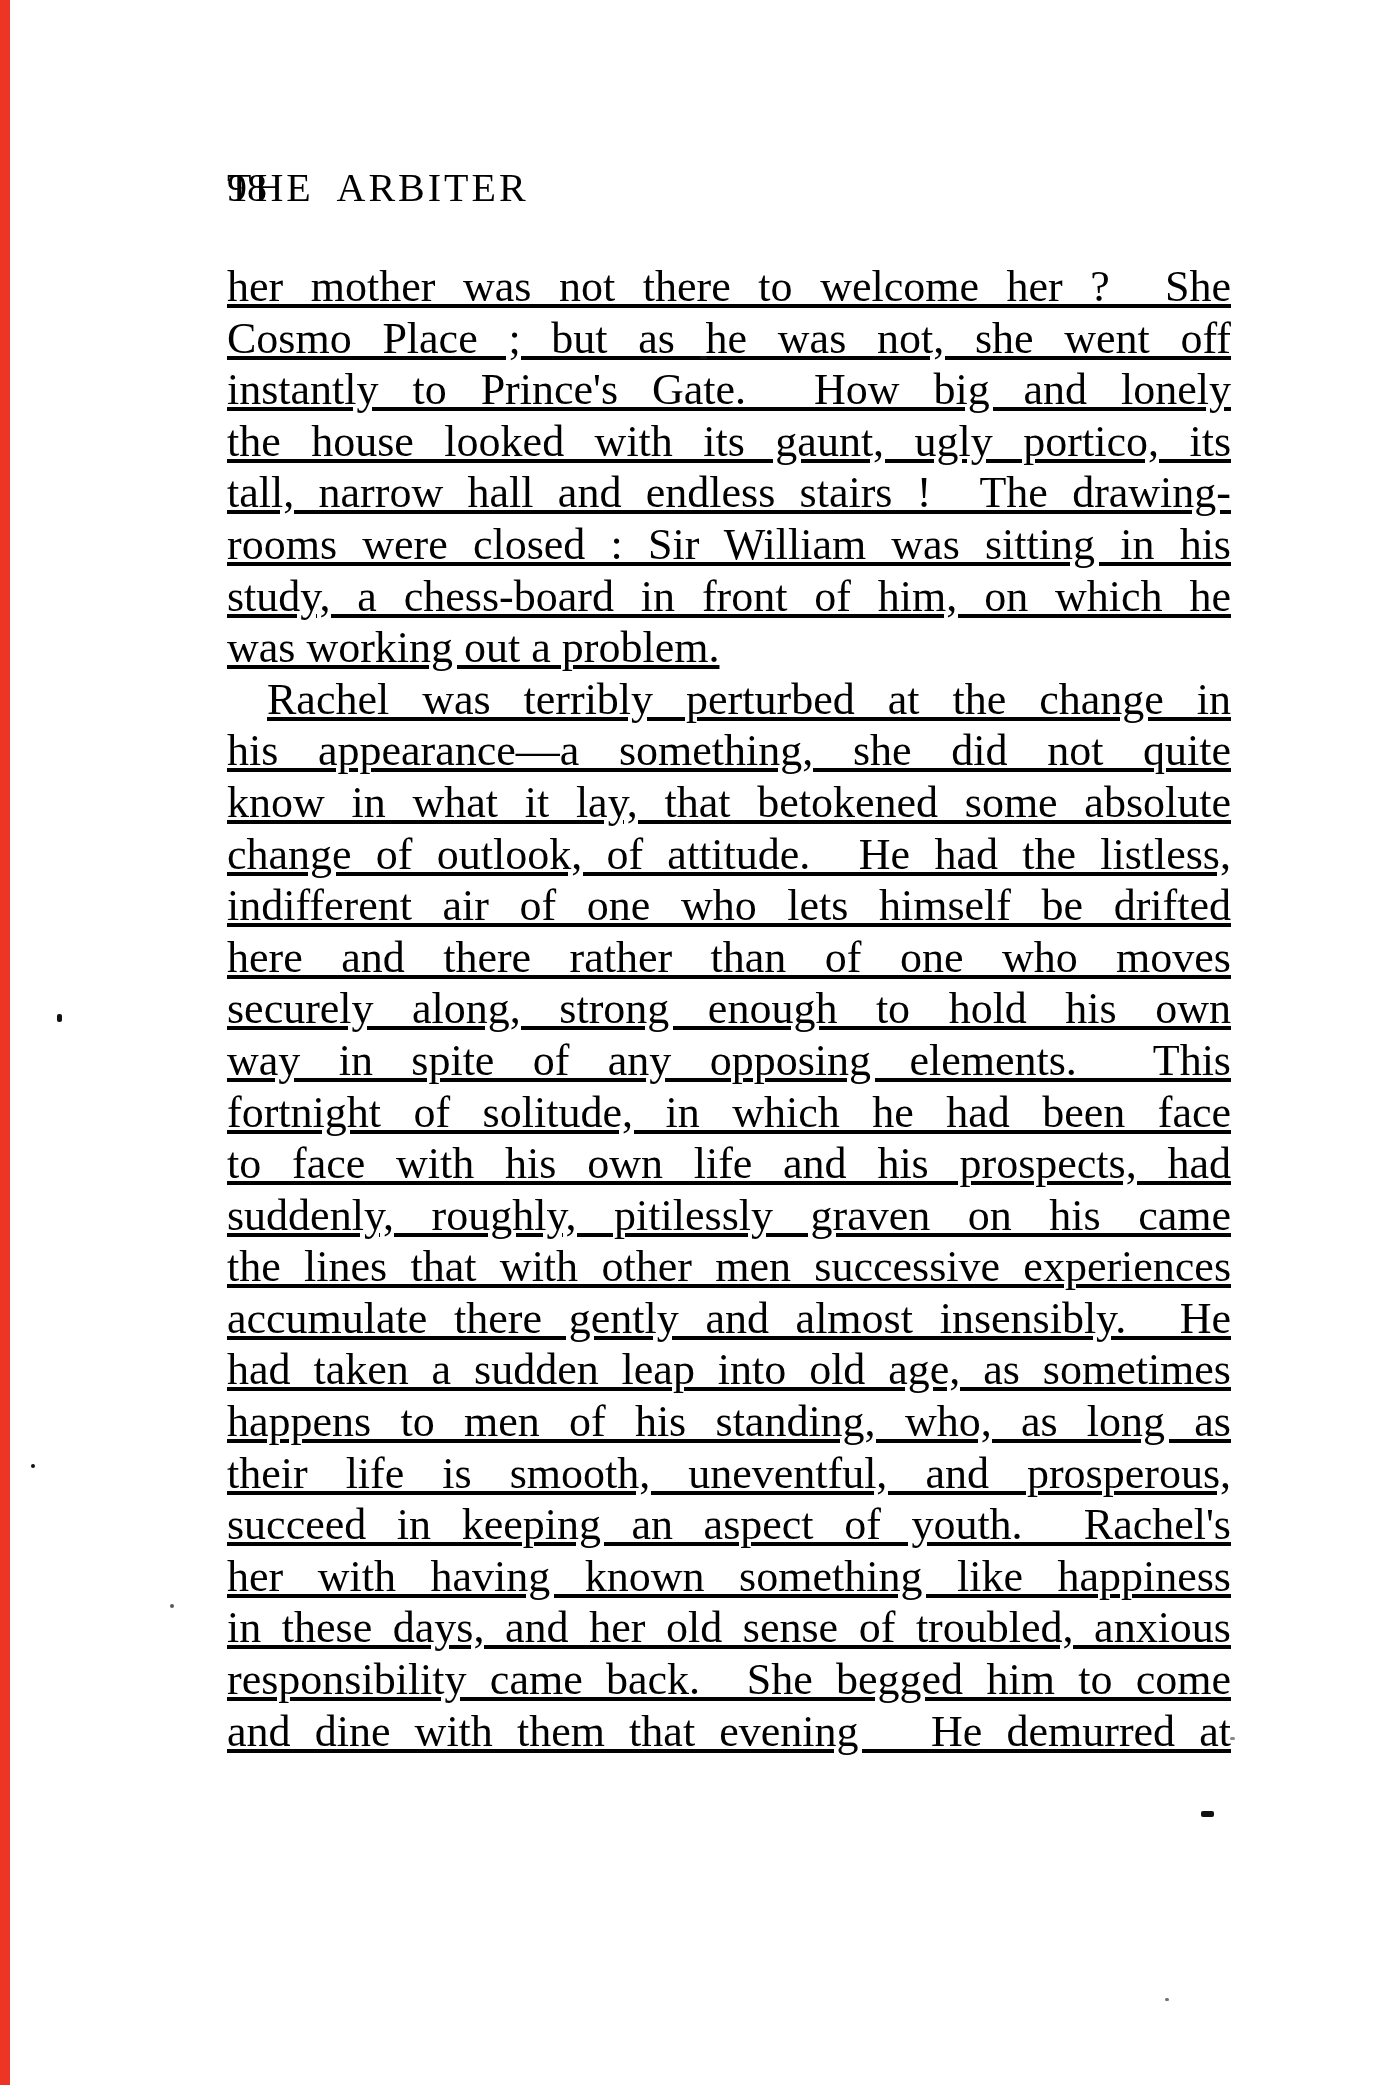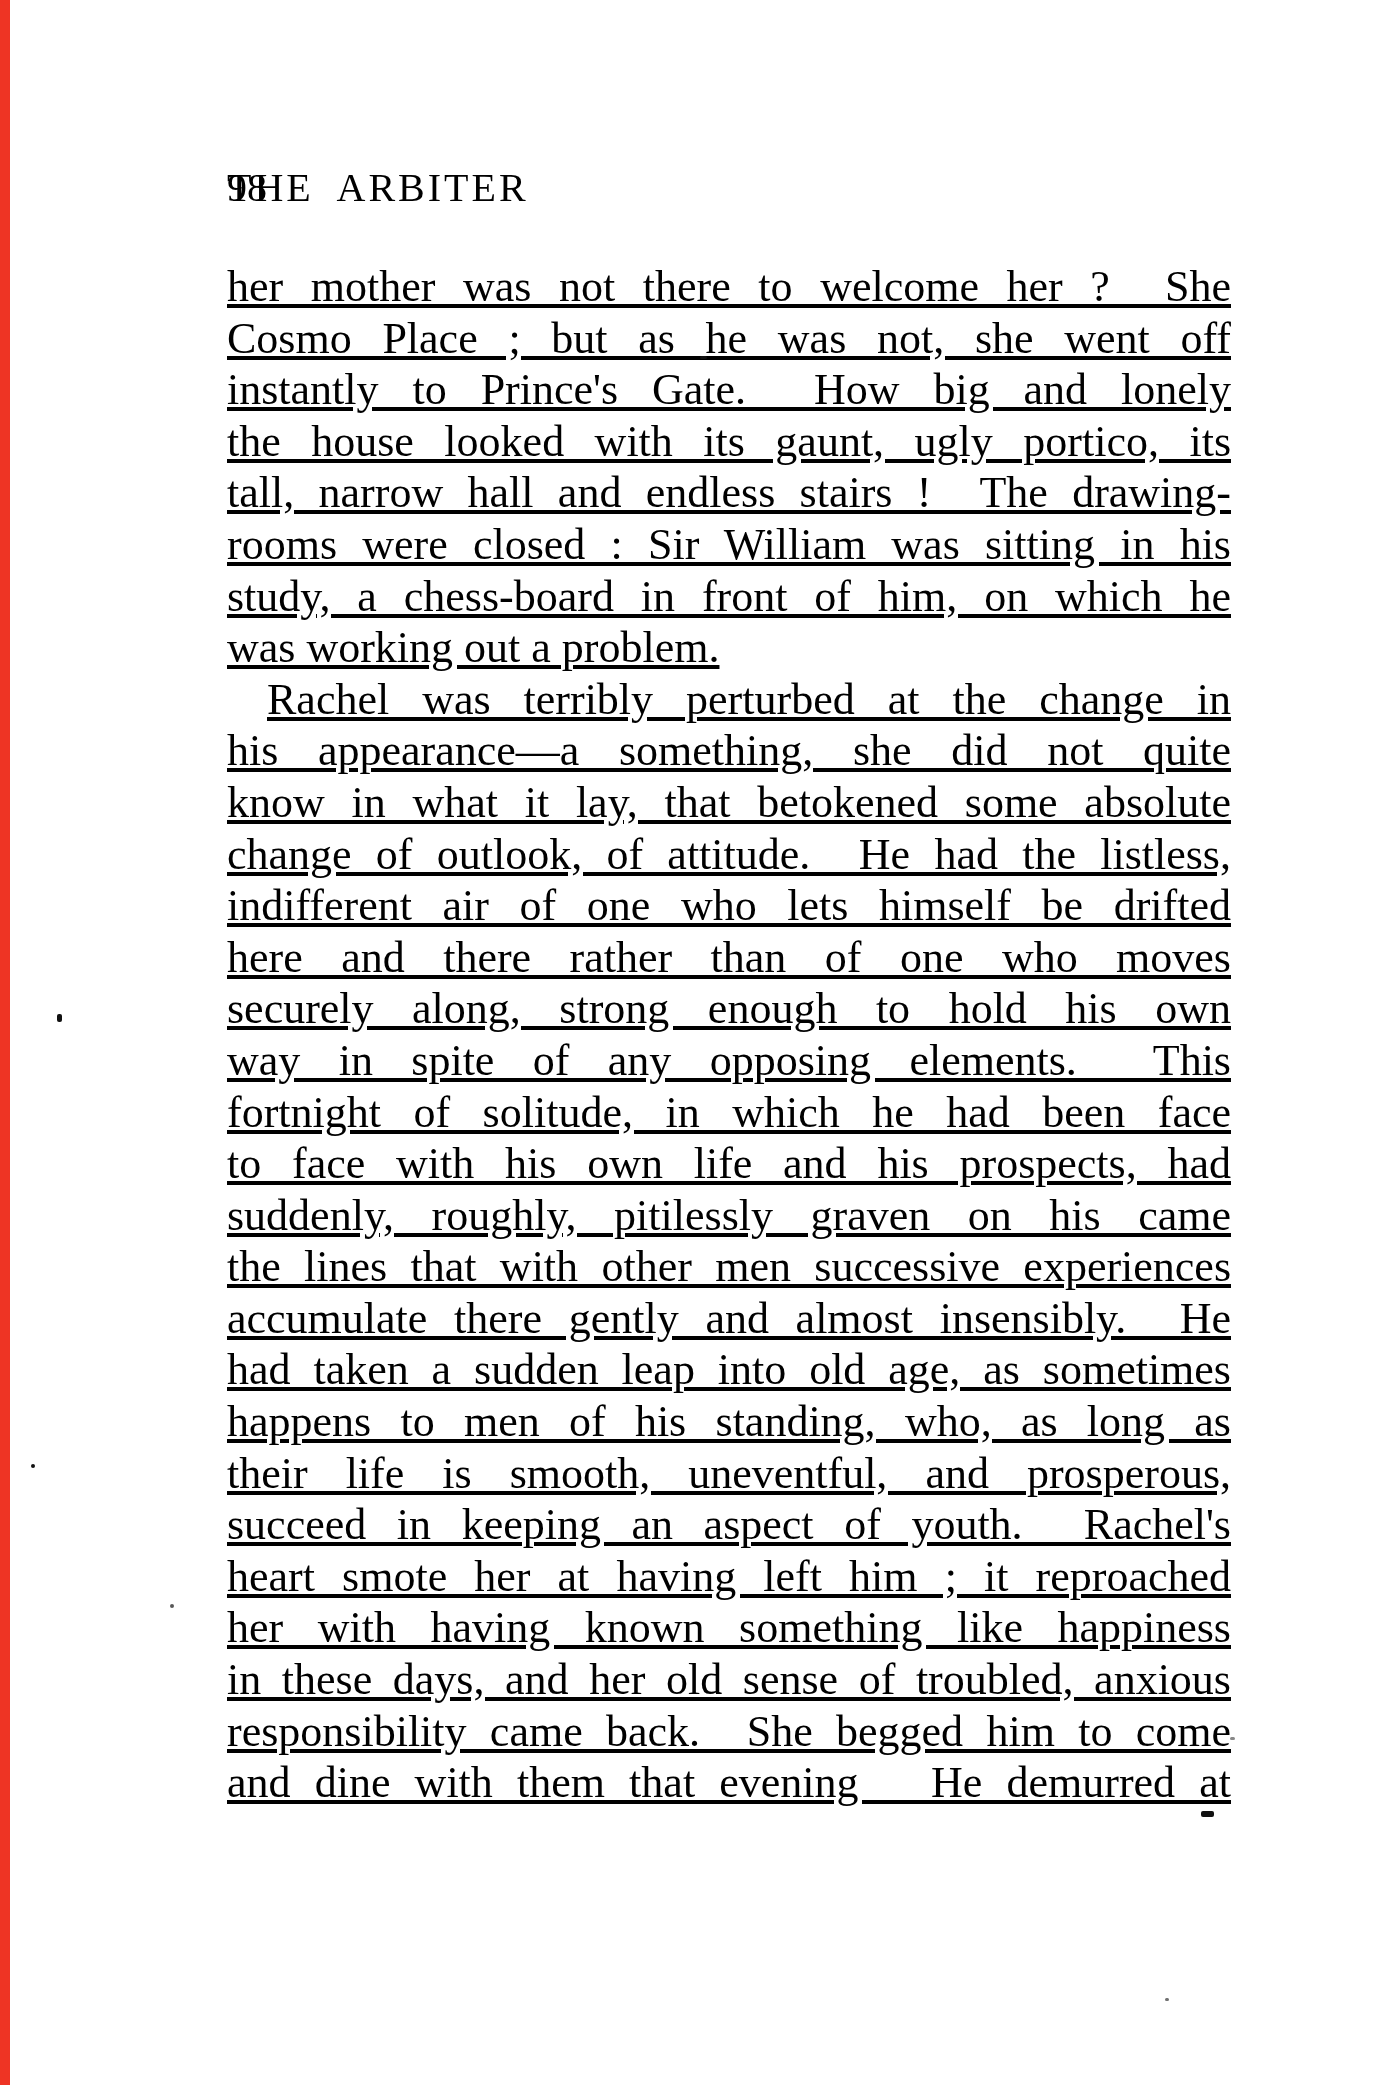--- a/index.html
+++ b/index.html
@@ -90,21 +90,20 @@
     <div class="line">way in spite of any opposing elements.&nbsp; This</div>
     <div class="line">fortnight of solitude, in which he had been face</div>
     <div class="line">to face with his own life and his prospects, had</div>
     <div class="line">suddenly, roughly, pitilessly graven on his came</div>
     <div class="line">the lines that with other men successive experiences</div>
     <div class="line">accumulate there gently and almost insensibly.&nbsp; He</div>
     <div class="line">had taken a sudden leap into old age, as sometimes</div>
     <div class="line">happens to men of his standing, who, as long as</div>
     <div class="line">their life is smooth, uneventful, and prosperous,</div>
     <div class="line">succeed in keeping an aspect of youth.&nbsp; Rachel's</div>
-    <div class="line">heart smote her at having left him&nbsp;; it reproached</div>
     <div class="line">her with having known something like happiness</div>
     <div class="line">in these days, and her old sense of troubled, anxious</div>
     <div class="line">responsibility came back.&nbsp; She begged him to come</div>
     <div class="line">and dine with them that evening&nbsp;&nbsp; He demurred at</div>
   </div>
 
   <div class="speck" style="left:700px; top:356px; width:7px; height:3px;"></div>
   <div class="speck" style="left:57px; top:1014px; width:5px; height:8px;"></div>
   <div class="speck" style="left:31px; top:1464px; width:4px; height:4px;"></div>
   <div class="speck" style="left:170px; top:1604px; width:4px; height:4px; opacity:.7;"></div>

